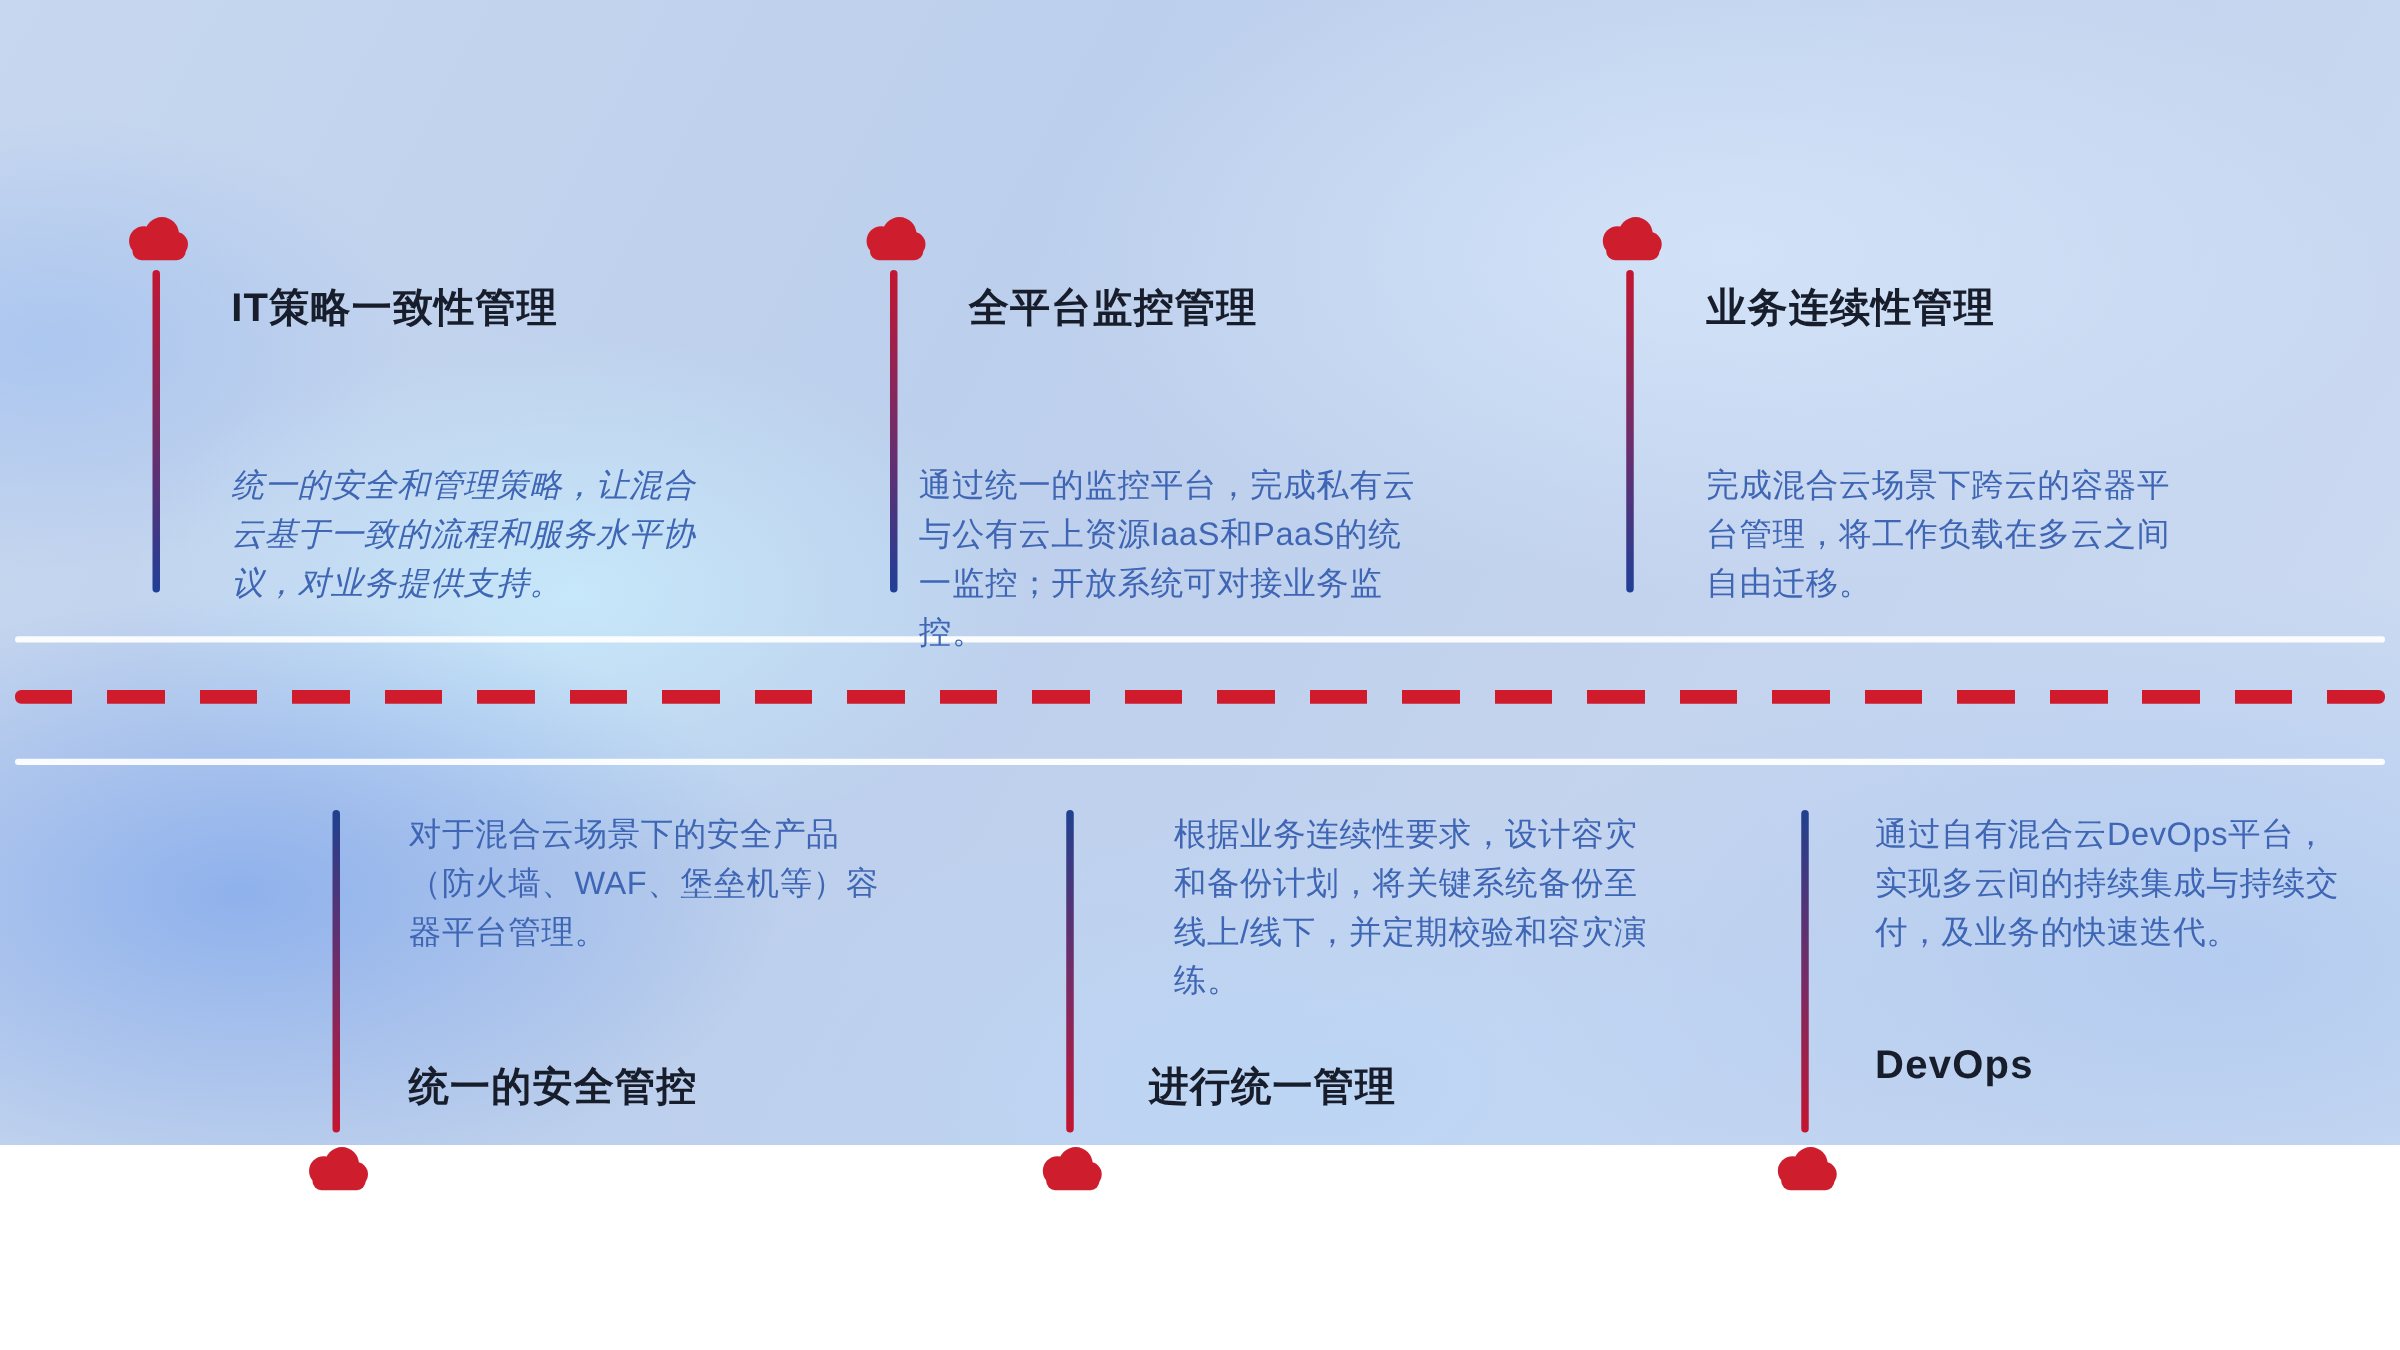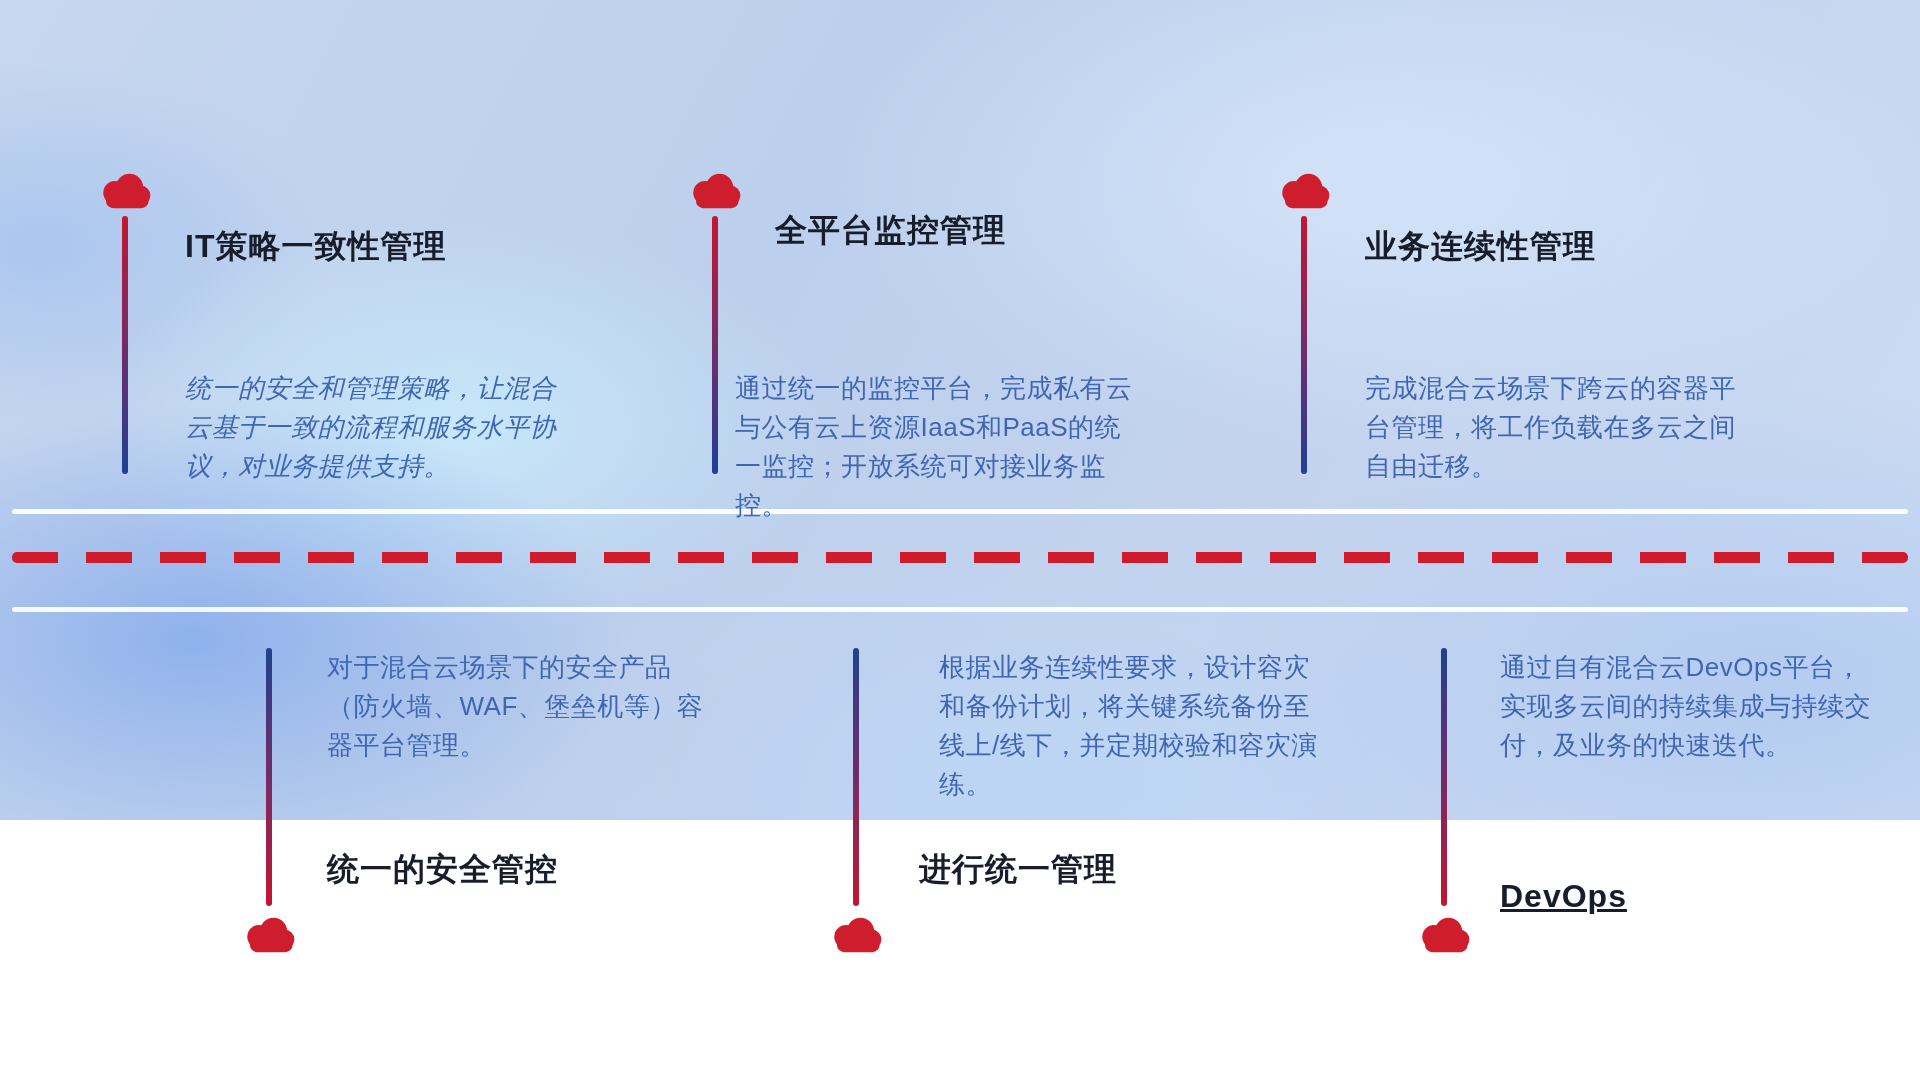--- a/index.html
+++ b/index.html
@@ -3,21 +3,21 @@
 <meta charset="utf-8">
 <style>
   html, body { margin: 0; padding: 0; }
   body {
     width: 1920px; height: 1080px;
     font-family: "Liberation Sans", "DejaVu Sans", sans-serif;
     overflow: hidden;
   }
   .stage {
     position: relative;
-    width: 1920px; height: 820px;
+    width: 1920px; height: 916px;
     background:
       radial-gradient(620px 340px at 10% 78%, rgba(110,155,235,0.60), transparent 70%),
       radial-gradient(520px 300px at 24% 52%, rgba(200,235,252,0.85), transparent 70%),
       radial-gradient(420px 260px at 2% 30%, rgba(150,185,240,0.55), transparent 70%),
       radial-gradient(760px 380px at 72% 22%, rgba(215,232,252,0.75), transparent 72%),
       radial-gradient(820px 420px at 93% 84%, rgba(165,195,240,0.60), transparent 72%),
       radial-gradient(700px 330px at 55% 95%, rgba(185,215,248,0.65), transparent 72%),
       linear-gradient(118deg, #c7d7ef 0%, #bccfec 38%, #c3d3ee 64%, #cddcf2 100%);
   }
 
@@ -71,21 +71,21 @@
 
   
   .c1 .cloud { left: 96px;  top: 168px; }
   .c1 .vline { left: 122px; top: 216px; }
   .c1 .feature-title { left: 185px; top: 225px; }
   .c1 .feature-desc  { left: 185px; top: 369px; width: 382px; font-style: italic; }
 
   
   .c2 .cloud { left: 686px; top: 168px; }
   .c2 .vline { left: 712px; top: 216px; }
-  .c2 .feature-title { left: 775px; top: 209px; }
+  .c2 .feature-title { left: 775px; top: 225px; }
   .c2 .feature-desc  { left: 735px; top: 369px; width: 412px; }
 
   
   .c3 .cloud { left: 1275px; top: 168px; }
   .c3 .vline { left: 1301px; top: 216px; }
   .c3 .feature-title { left: 1365px; top: 225px; }
   .c3 .feature-desc  { left: 1365px; top: 369px; width: 386px; }
 
   
   .c4 .vline { left: 266px; top: 648px; }
@@ -96,21 +96,21 @@
   
   .c5 .vline { left: 853px; top: 648px; }
   .c5 .cloud { left: 827px; top: 912px; }
   .c5 .feature-desc  { left: 919px; top: 648px; width: 392px; margin-left: 20px; }
   .c5 .feature-title { left: 919px; top: 848px; }
 
   
   .c6 .vline { left: 1441px; top: 648px; }
   .c6 .cloud { left: 1415px; top: 912px; }
   .c6 .feature-desc  { left: 1500px; top: 648px; width: 380px; }
-  .c6 .feature-title { left: 1500px; top: 878px; text-decoration: underline; }
+  .c6 .feature-title { left: 1500px; top: 833px; }
 </style>
 </head>
 <body>
 
 <div class="stage">
 
   <div class="hline first"></div>
   <div class="dashline"></div>
   <div class="hline second"></div>
 

